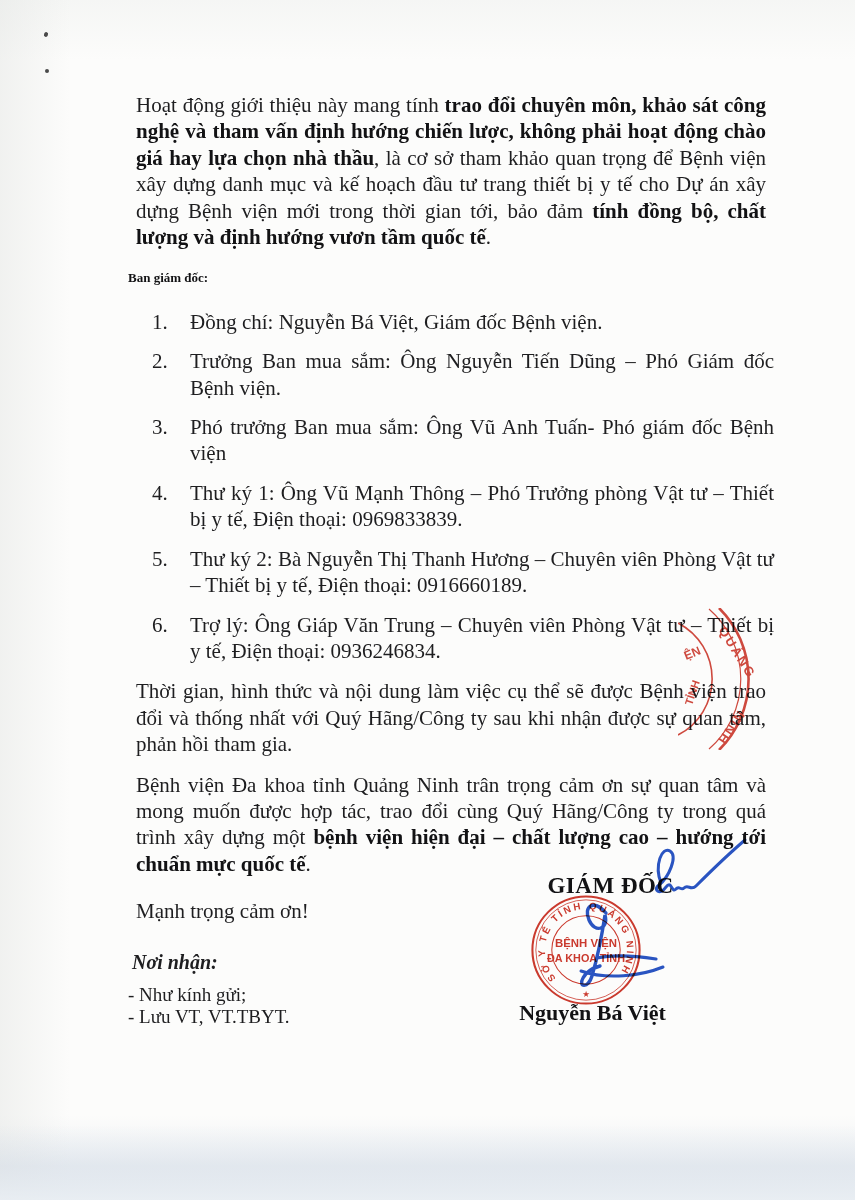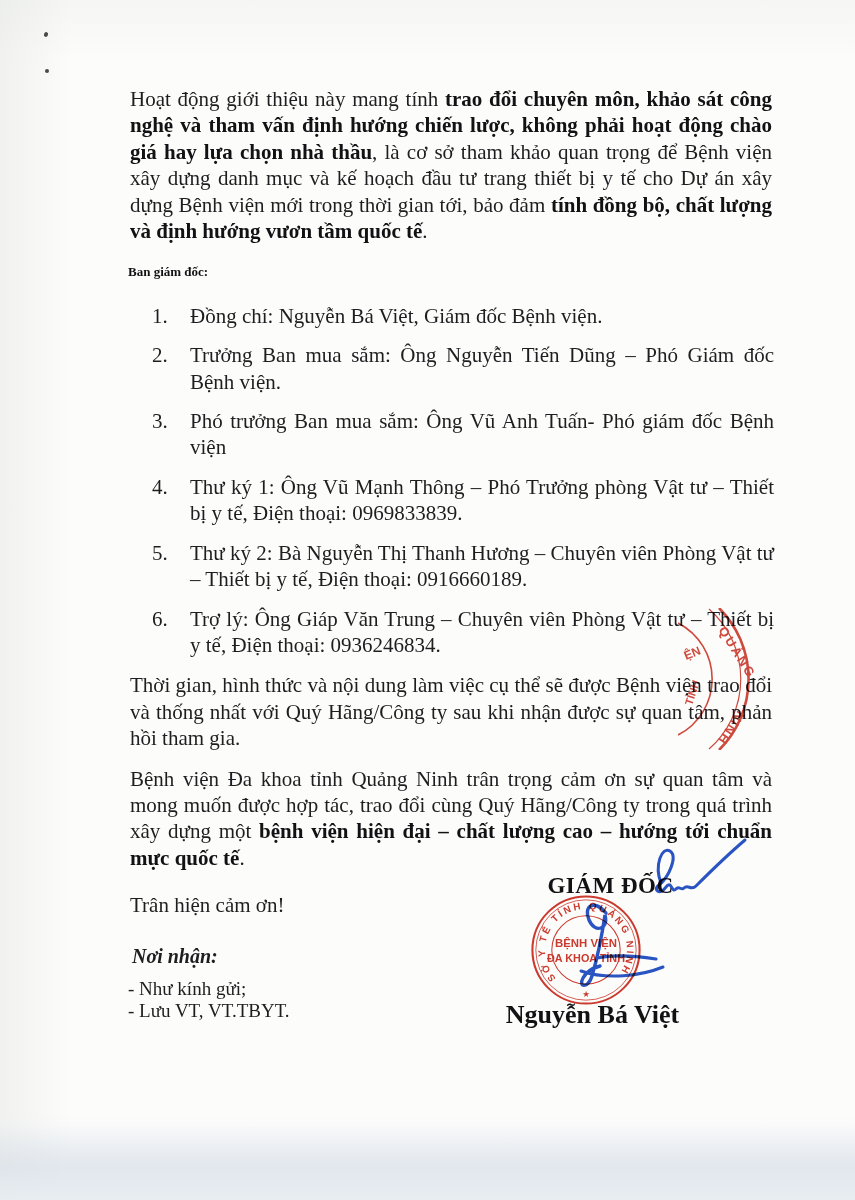--- a/index.html
+++ b/index.html
@@ -17,21 +17,21 @@
     color: #1e1e20;
   }
   .speck { position:absolute; background:#4a4a4a; border-radius:50%; }
   .speck.s1 { left:44px; top:32px; width:4px; height:5px; transform:rotate(20deg); }
   .speck.s2 { left:45px; top:69px; width:4px; height:4px; }
 
   .content {
     position:absolute; left:128px; top:84px; width:646px;
   }
   .para {
-    font-size:21px; line-height:26.4px; text-align:justify; margin:2px;
+    font-size:21px; line-height:26.4px; text-align:justify; margin:8px;
   }
   .para b { font-weight:700; color:#121214; }
   .board-heading {
     font-size:13px; line-height:26.4px; font-weight:700; color:#121214;
     margin:15px 0 0 0;
   }
   .board-list { margin:17px 0 0 0; }
   .board-item { display:flex; margin:0 0 13px 24px; }
   .board-item .num { width:28px; flex:0 0 28px; font-size:21px; line-height:26.4px; }
   .board-item .txt { flex:1; font-size:21px; line-height:26.4px; text-align:justify;margin-left:10px; }
@@ -44,21 +44,21 @@
     font-size:20px; font-weight:700; font-style:italic; line-height:24px; margin:0 0 10px 4px;
   }
   .recipient-line { font-size:19px; line-height:22.5px; margin:0; }
 
   .signer-title {
     position:absolute; left:523px; top:873px; width:175px;
     font-size:23px; font-weight:700; letter-spacing:0.5px; text-align:center; color:#121214;
   }
   .signer-name {
     position:absolute; left:495px; top:1000px; width:195px;
-    font-size:26px; font-weight:700; text-align:center; color:#121214; z-index:1;
+    font-size:22px; font-weight:700; text-align:center; color:#121214; z-index:1;
   }
   .stamp-svg { position:absolute; left:520px; top:893px; width:132px; height:114px;
     mix-blend-mode:multiply; z-index:2; }
   .sig-flourish { position:absolute; left:645px; top:833px; width:105px; height:72px;
     mix-blend-mode:multiply; z-index:4; }
   .sig-letter { position:absolute; left:553px; top:897px; width:120px; height:104px;
     mix-blend-mode:multiply; z-index:3; }
   .edge-stamp { position:absolute; left:678px; top:608px; width:100px; height:142px;
     mix-blend-mode:multiply; opacity:0.92; z-index:2; }
   .stamp-ring-text { font-family:"Liberation Sans","DejaVu Sans",sans-serif; font-weight:700;
@@ -109,21 +109,21 @@
       <div class="board-item">
         <span class="num">6.</span>
         <span class="txt">Trợ lý: Ông Giáp Văn Trung – Chuyên viên Phòng Vật tư – Thiết bị y tế, Điện thoại: 0936246834.</span>
       </div>
     </div>
 
     <p class="para p2">Thời gian, hình thức và nội dung làm việc cụ thể sẽ được Bệnh viện trao đổi và thống nhất với Quý Hãng/Công ty sau khi nhận được sự quan tâm, phản hồi tham gia.</p>
 
     <p class="para p3"><span>Bệnh viện Đa khoa tỉnh Quảng Ninh trân trọng cảm ơn sự quan tâm và mong muốn được hợp tác, trao đổi cùng Quý Hãng/Công ty trong quá trình xây dựng một </span><b>bệnh viện hiện đại – chất lượng cao – hướng tới chuẩn mực quốc tế</b><span>.</span></p>
 
-    <p class="para closing">Trân hiện cảm ơn!</p>
+    <p class="para closing">Mạnh trọng cảm ơn!</p>
 
     <div class="recipients">
       <p class="recipients-heading">Nơi nhận:</p>
       <p class="recipient-line">- Như kính gửi;</p>
       <p class="recipient-line">- Lưu VT, VT.TBYT.</p>
     </div>
   </div>
 
   <div class="signer-title">GIÁM ĐỐC</div>
   <div class="signer-name">Nguyễn Bá Việt</div>

